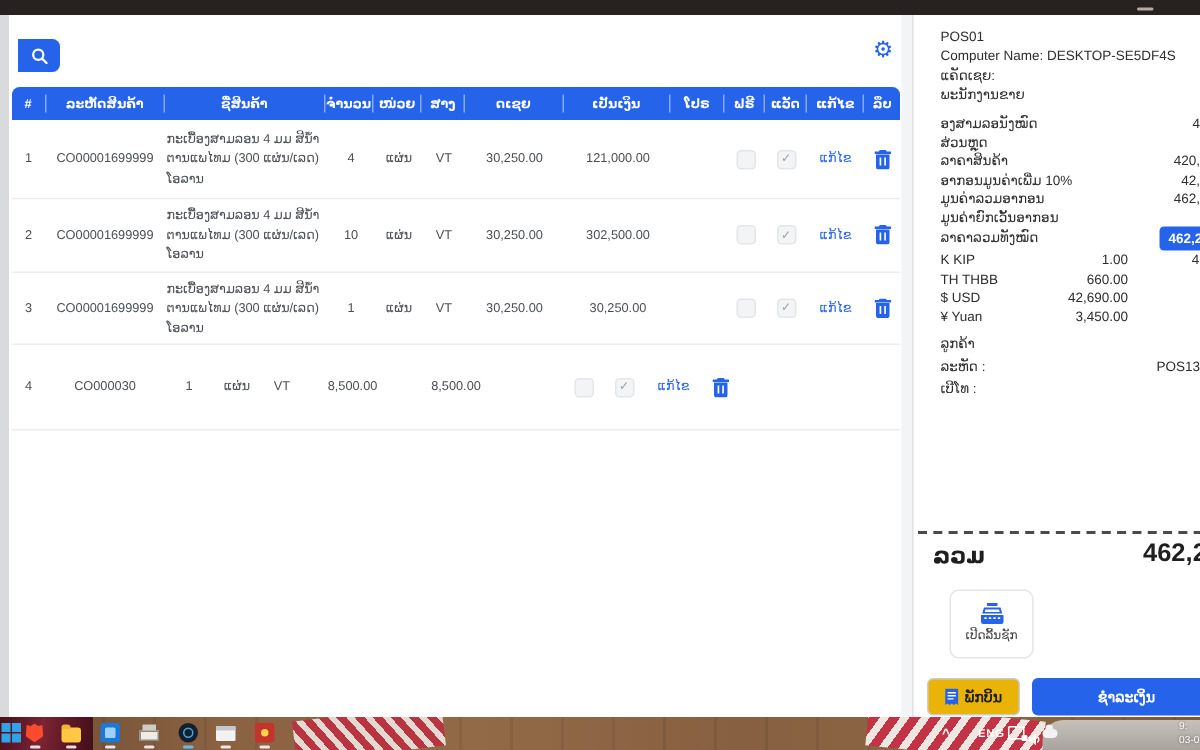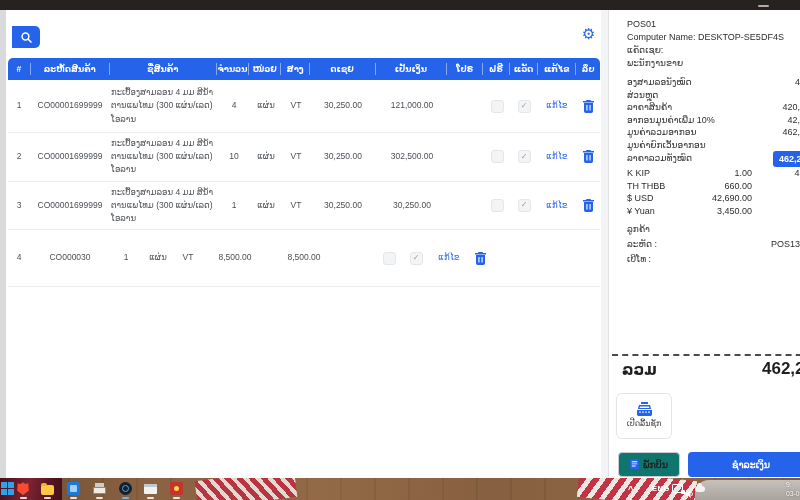--- a/index.html
+++ b/index.html
@@ -50,26 +50,26 @@
   .currow{display:flex;line-height:12.5px;padding-left:15px}
   .currow .clabel{width:63px}
   .currow .crate{width:62px;text-align:right}
   .currow .camt{width:58px;text-align:right;margin-left:2px}
   .customer{position:absolute;left:0;top:212px;width:190px}
   .custrow{display:flex;justify-content:space-between;line-height:15px;padding-left:15px;padding-right:2px}
   .dashline{position:absolute;left:0;top:344px;width:200px;border-top:2px dashed #4a4a4a}
   .total-row{position:absolute;left:10px;top:351px;width:190px;height:24px}
   .total-label{font-size:15px;font-weight:bold;color:#1f1f1f}
   .total-value{position:absolute;left:140px;top:-2px;font-size:17px;font-weight:bold;color:#1f1f1f;white-space:nowrap}
-  .sqbtns{position:absolute;left:4px;top:383px;display:flex;gap:10px}
+  .sqbtns{position:absolute;left:21px;top:383px;display:flex;gap:10px}
   .sqbtn{width:56px;height:46px;border:1px solid #e3e5e8;border-radius:6px;background:#fff;cursor:pointer;
          display:flex;flex-direction:column;align-items:center;justify-content:center;gap:3px}
   .sqbtn .lbl{font-size:8px;color:#3c3c3c;line-height:1.3}
   .bottombtns{position:absolute;left:6px;top:442px;display:flex;gap:8px}
-  .hold-btn{width:62px;height:25px;background:#0f766e;border:1px solid #c9cdd2;border-radius:4px;cursor:pointer;
+  .hold-btn{width:62px;height:25px;background:#eab308;border:1px solid #c9cdd2;border-radius:4px;cursor:pointer;
             display:flex;align-items:center;justify-content:center;gap:4px;font-size:9.5px;font-weight:bold;color:#1f1f1f}
   .pay-btn{width:126px;height:25px;background:#2563eb;border:none;border-radius:4px;cursor:pointer;
            color:#fff;font-size:9.5px;font-weight:bold}
   
   .taskbar{position:absolute;left:0;top:478px;width:800px;height:22px;overflow:hidden;
     background:linear-gradient(90deg,#6e4c33 0%,#8a6242 18%,#936a47 40%,#876041 62%,#8e6745 82%,#7c5839 100%)}
   .grain{position:absolute;inset:0;background:repeating-linear-gradient(90deg,rgba(0,0,0,.07) 0 2px,transparent 2px 34px)}
   .cloth{position:absolute;left:0;top:0;width:62px;height:22px;
     background:linear-gradient(100deg,#4a0f1a,#7c2433 45%,#5a1623 75%,#42101a)}
   .stripeA{position:absolute;left:196px;top:-3px;width:100px;height:28px;transform:rotate(-7deg);

